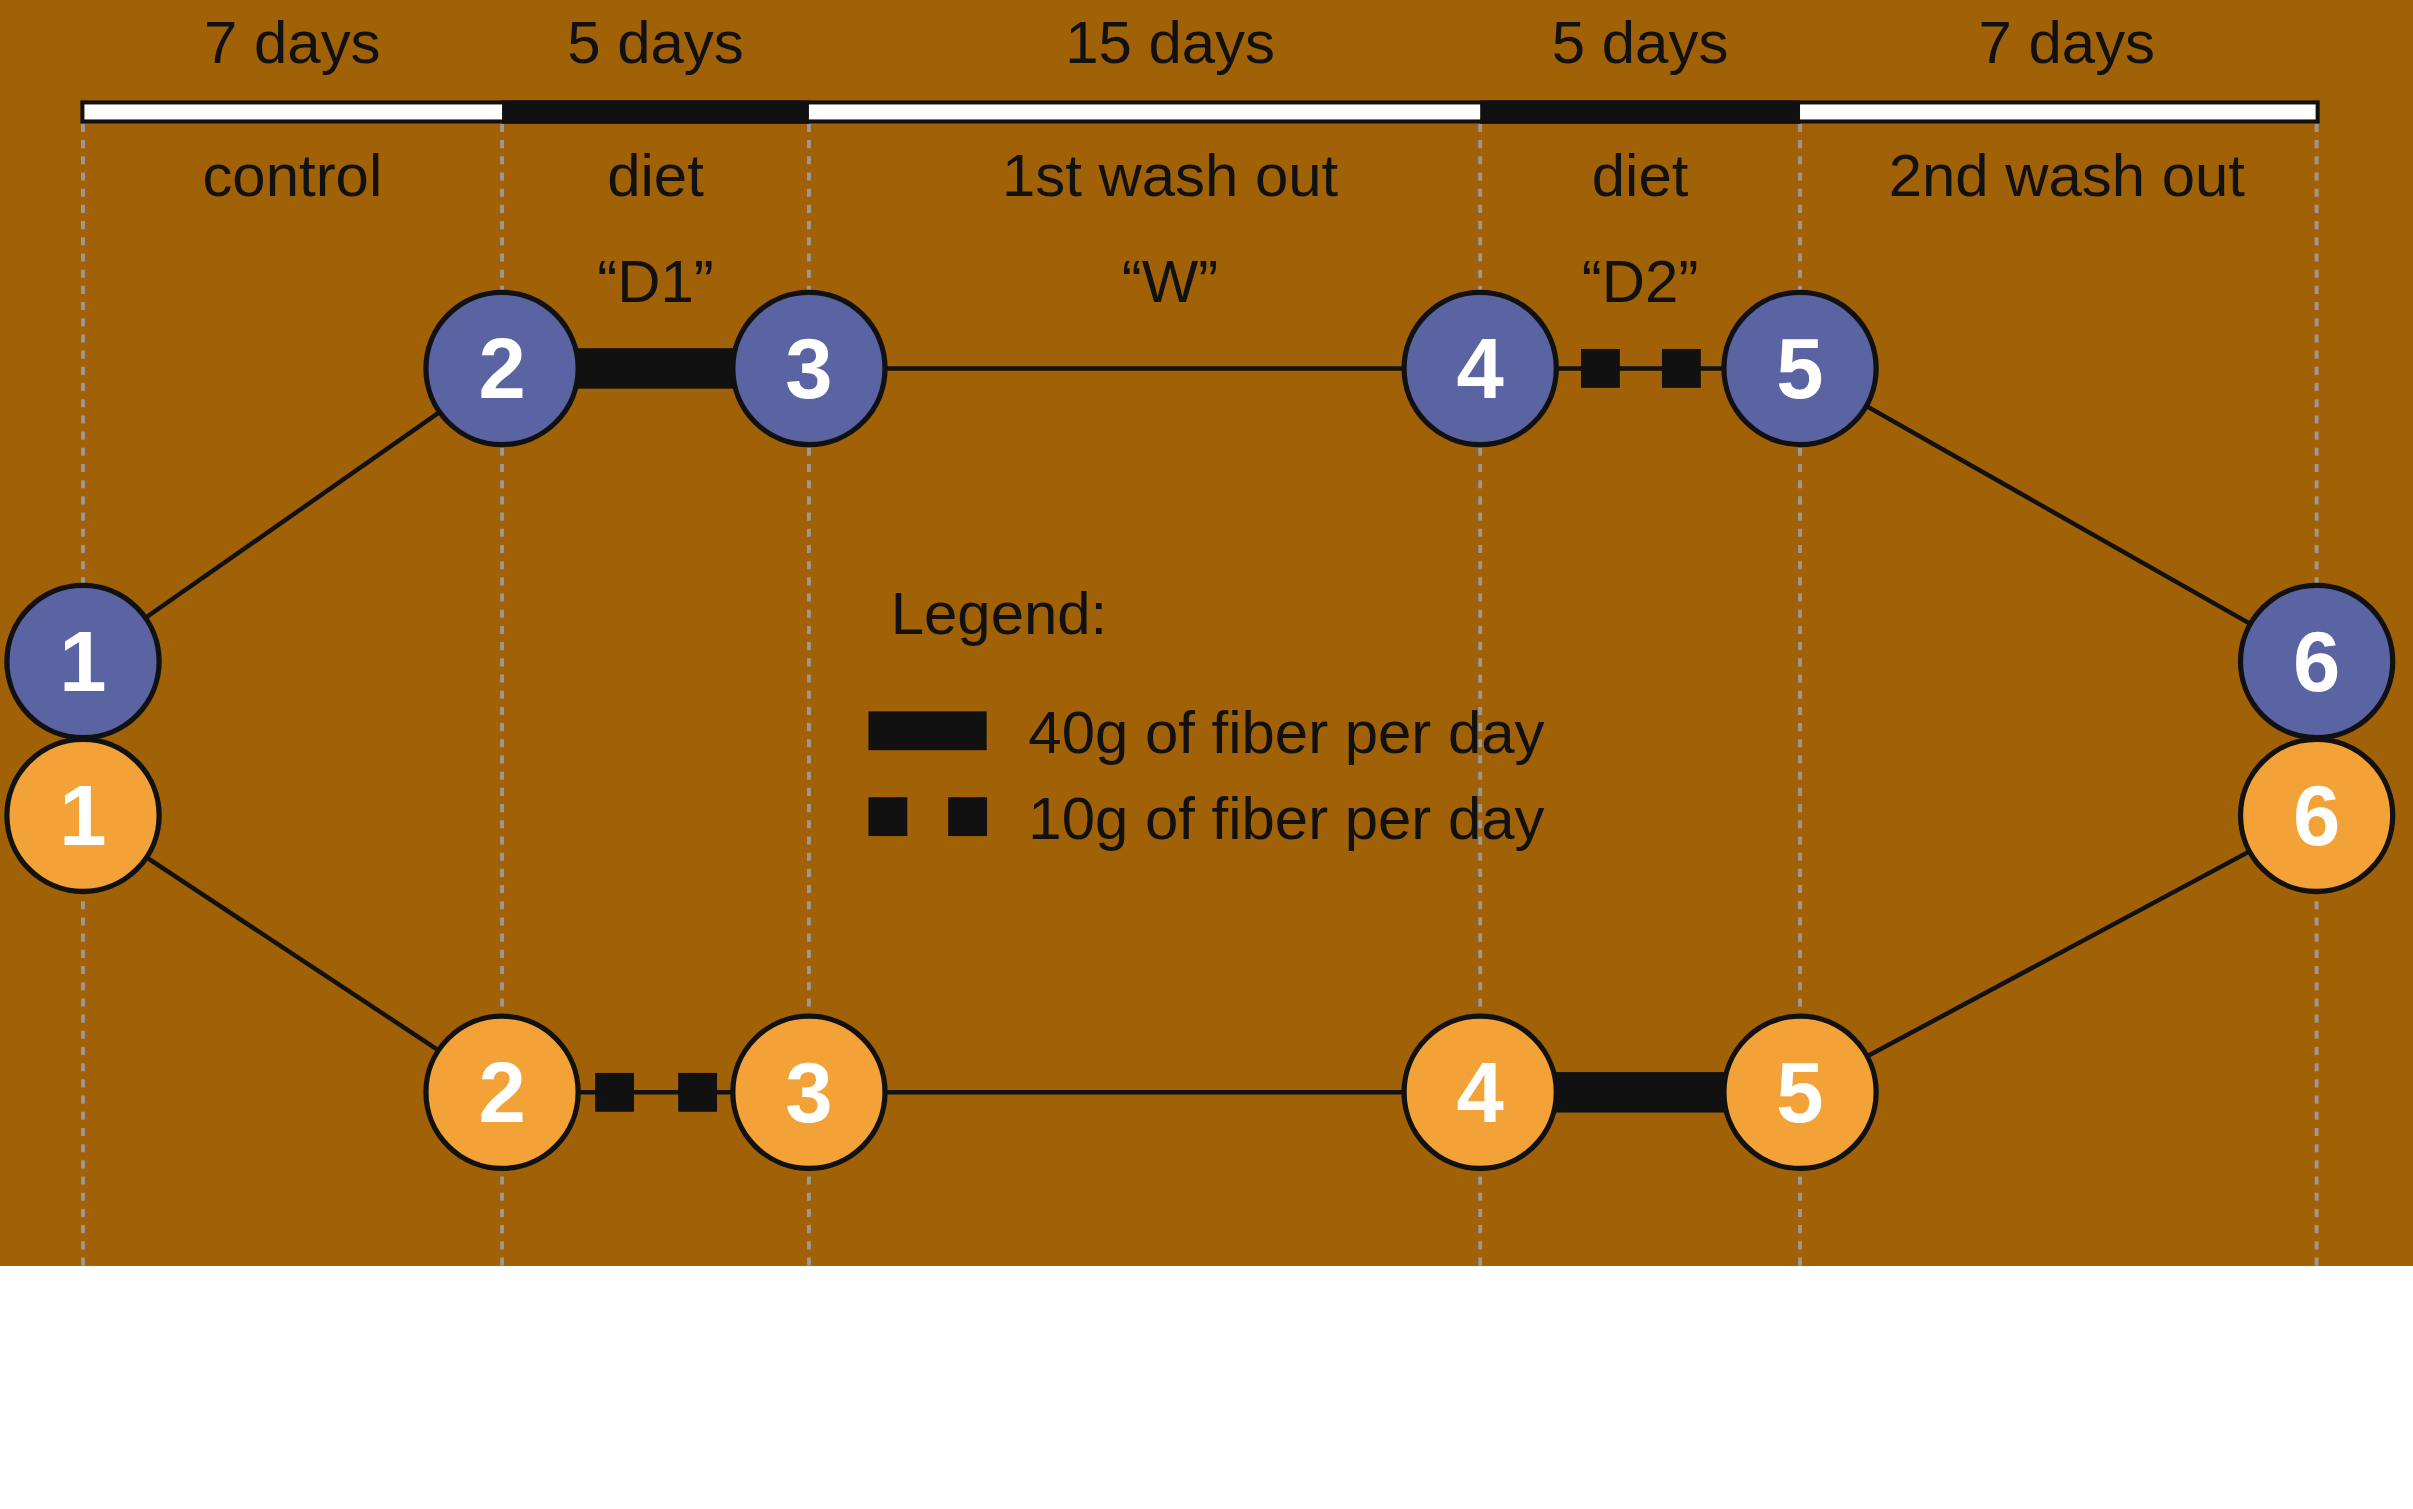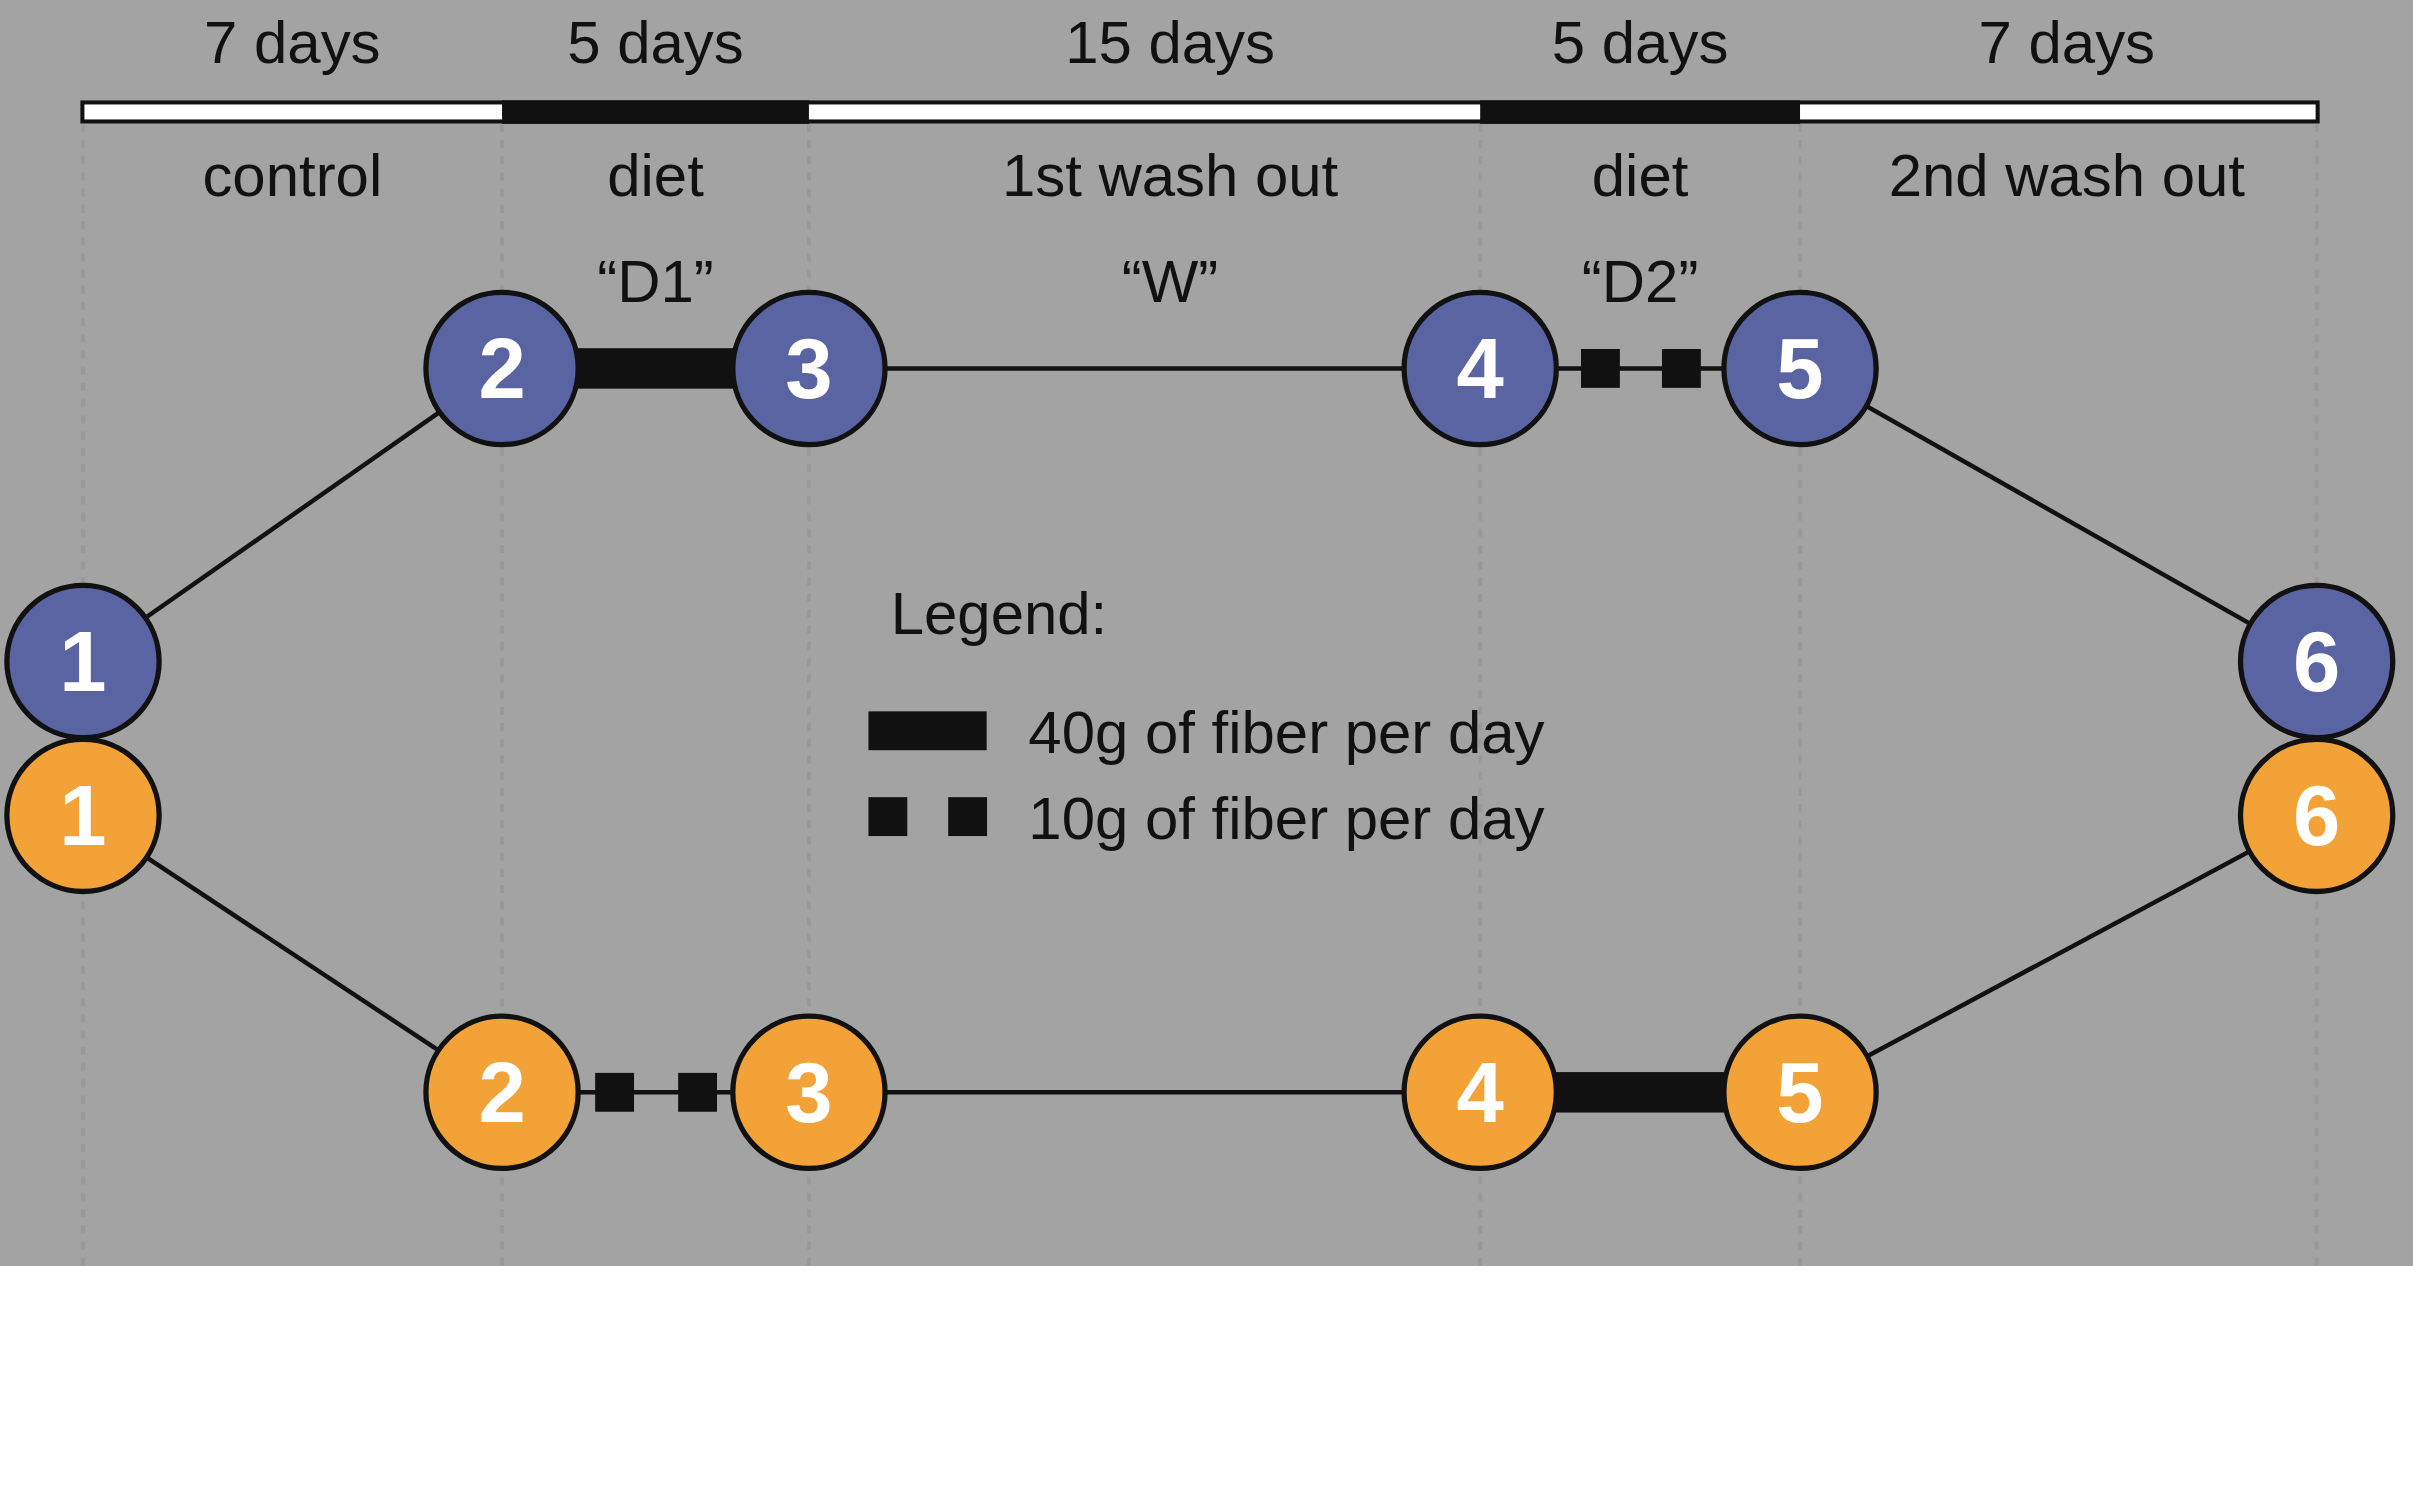--- a/index.html
+++ b/index.html
@@ -2,21 +2,21 @@
 <html style="font-size:7.7px"><head>
 <meta charset="utf-8">
 <style>
   html, body {
     margin: 0;
     padding: 0;
     background: #ffffff;
   }
   .figure-wrap {
     width: 100%;
-    background: #a3a3a3;
+    background: #a16207;
   }
   svg {
     display: block;
     width: 100%;
     height: auto;
   }
   text {
     font-family: "Liberation Sans", "DejaVu Sans", sans-serif;
     fill: #111111;
   }

